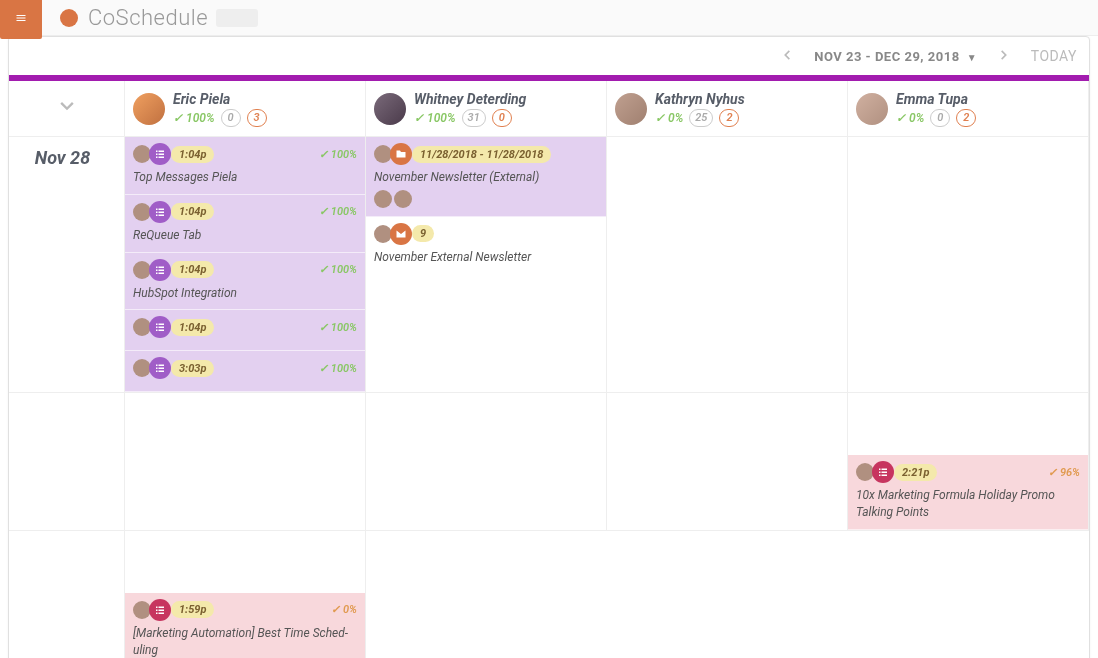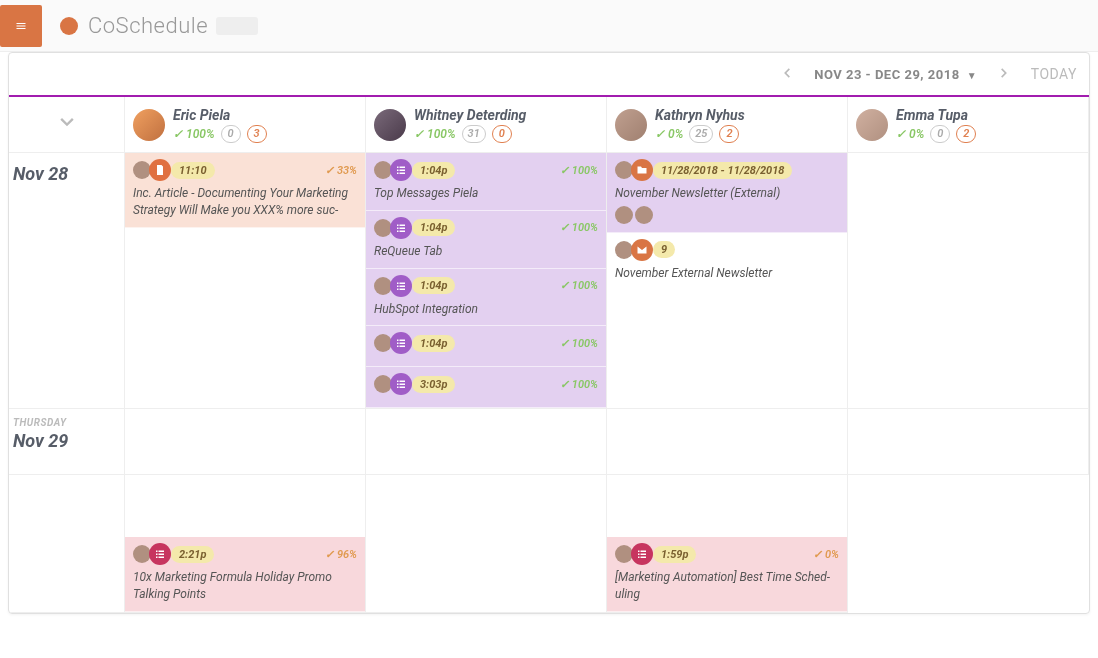--- a/index.html
+++ b/index.html
@@ -1,26 +1,26 @@
 <!DOCTYPE html>
 <html><head>
 <meta charset="utf-8">
 <style>
 * { box-sizing: border-box; margin: 0; padding: 0; }
 body { font-family: -apple-system, BlinkMacSystemFont, "Segoe UI", Roboto, sans-serif; background: #fff; font-size: 13px; color: #333; }
 
-.topbar { display: flex; align-items: center; height: 52px; background: #fafafa; border-bottom: 1px solid #eee; }
+.topbar { display: flex; align-items: center; height: 36px; background: #fafafa; border-bottom: 1px solid #eee; }
 .hamburger { width: 42px; height: 42px; background: #d97544; color: #fff; display: flex; align-items: center; justify-content: center; border-radius: 2px; margin-left: 0; cursor: pointer; }
 .brand-dot { width: 18px; height: 18px; background: #d97544; border-radius: 50%; margin-left: 18px; }
 .brand-text { font-size: 22px; color: #999; margin-left: 10px; font-weight: 300; letter-spacing: 0.5px; }
 .brand-tag { width: 42px; height: 18px; background: #eee; border-radius: 3px; margin-left: 8px; }
 
 .container { border: 1px solid #e0e0e0; border-radius: 4px; margin: 0 8px 8px 8px; box-shadow: 0 1px 3px rgba(0,0,0,0.05); overflow: hidden; }
 
-.toolbar { display: flex; align-items: center; justify-content: flex-end; height: 44px; border-bottom: 2px solid #a21caf; padding: 0 12px; gap: 14px; }
+.toolbar { display: flex; align-items: center; justify-content: flex-end; height: 44px; border-bottom: 6px solid #a21caf; padding: 0 12px; gap: 14px; }
 .nav-arrow { color: #bbb; padding: 4px 6px; cursor: pointer; }
 .date-range { font-weight: 700; color: #888; font-size: 13px; letter-spacing: 0.5px; }
 .caret { font-size: 10px; color: #888; margin-left: 4px; }
 .today-btn { color: #bbb; font-weight: 400; font-size: 14px; cursor: pointer; letter-spacing: 0.5px; }
 
 .grid { display: grid; grid-template-columns: 116px repeat(4, 1fr); font-style: italic; }
 
 .headcell { border-right: 1px solid #eee; border-bottom: 1px solid #eee; padding: 6px 8px; display: flex; align-items: center; gap: 8px; min-height: 56px; }
 .headcell:first-child { justify-content: center; }
 .expand-arrow { color: #bbb; font-size: 18px; cursor: pointer; }
@@ -31,21 +31,21 @@
 .av-emma { background: linear-gradient(135deg,#d0b0a0,#b09080); }
 .head-info { display: flex; flex-direction: column; gap: 2px; }
 .head-name { font-weight: 700; color: #575d68; font-size: 14px; }
 .head-stats { display: flex; align-items: center; gap: 6px; font-size: 12px; }
 .stat-pct { color: #89c765; font-weight: 600; }
 .stat-pct::before { content: "✓ "; }
 .stat-pill { display: inline-flex; align-items: center; justify-content: center; min-width: 20px; height: 18px; padding: 0 5px; border-radius: 10px; border: 1px solid; font-size: 11px; font-weight: 600; }
 .pill-gray { border-color: #ccc; color: #aaa; }
 .pill-orange { border-color: #e08050; color: #e08050; }
 
-.date-col { border-right: 1px solid #eee; border-bottom: 1px solid #eee; text-align: left; padding: 8px 12px 8px 4px; }
+.date-col { border-right: 1px solid #eee; border-bottom: 1px solid #eee; text-align: center; padding: 8px 12px 8px 4px; }
 .date-dow { color: #bbb; font-size: 10px; font-weight: 700; letter-spacing: 0.5px; }
 .date-num { color: #575d68; font-size: 18px; font-weight: 700; margin-top: 2px; }
 
 .cell { border-right: 1px solid #eee; border-bottom: 1px solid #eee; padding: 0; display: flex; flex-direction: column; }
 .cell-empty { min-height: 66px; }
 
 .card { padding: 6px 8px 8px 8px; border-bottom: 1px solid rgba(255,255,255,0.6); }
 .card-peach { background: #fae1d6; }
 .card-lilac { background: #e3d0f0; }
 .card-pink  { background: #f8d8dc; margin-top: 48px; }
@@ -159,35 +159,20 @@
           <span class="stat-pill pill-orange">2</span>
         </div>
       </div>
     </div>
 
     <div class="date-col">
       <div class="date-dow"></div>
       <div class="date-num">Nov 28</div>
     </div>
 
-    <div class="cell">
-      <div class="card card-peach">
-        <div class="card-head">
-          <span class="chip-av av-eric"></span>
-          <span class="chip-icon ci-orange">
-            <svg class="ic" viewBox="0 0 24 24">
-                <path d="M6 2h9l3 3v17H6zM8 8h8v1H8zM8 11h8v1H8zM8 14h8v1H8z"></path>
-              </svg>
-          </span>
-          <span class="time-pill">11:10</span>
-          <span class="card-pct pct-orange">33%</span>
-        </div>
-        <div class="card-title">Inc. Article - Documenting Your Marketing Strategy Will Make you XXX% more suc-</div>
-      </div>
-    </div>
 
     <div class="cell">
       <div class="card card-lilac">
         <div class="card-head">
           <span class="chip-av av-whitney"></span>
           <span class="chip-icon ci-purple">
               <svg class="ic" viewBox="0 0 24 24">
                 <path d="M4 5h3v3H4zM9 5h11v3H9zM4 11h3v3H4zM9 11h11v3H9zM4 17h3v3H4zM9 17h11v3H9z"></path>
               </svg>
             </span>
@@ -274,24 +259,20 @@
               </svg>
             </span>
           <span class="time-pill">9</span>
         </div>
         <div class="card-title">November External Newsletter</div>
       </div>
     </div>
 
     <div class="cell cell-empty"></div>
 
-    <div class="date-col">
-      <div class="date-dow">THURSDAY</div>
-      <div class="date-num">Nov 29</div>
-    </div>
     <div class="cell cell-empty"></div>
     <div class="cell cell-empty"></div>
     <div class="cell cell-empty"></div>
     <div class="cell cell-empty"></div>
 
     <div class="cell cell-empty"></div>
 
     <div class="cell">
       <div style="height:14px"></div>
       <div class="card card-pink">

